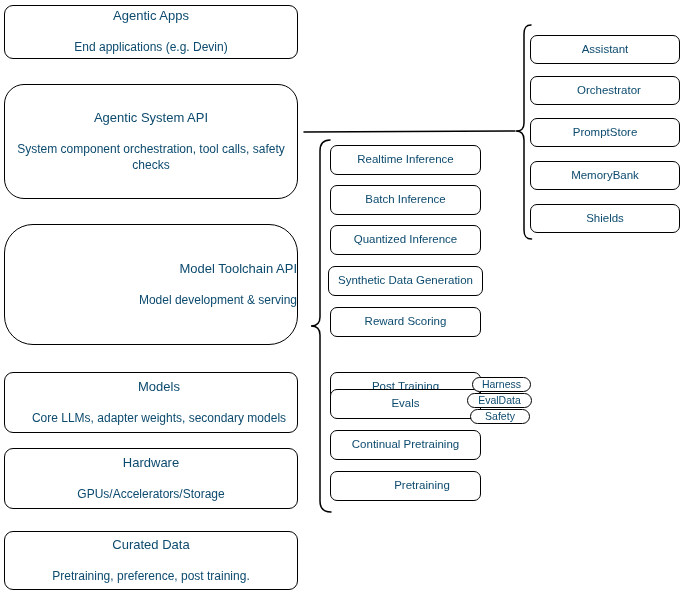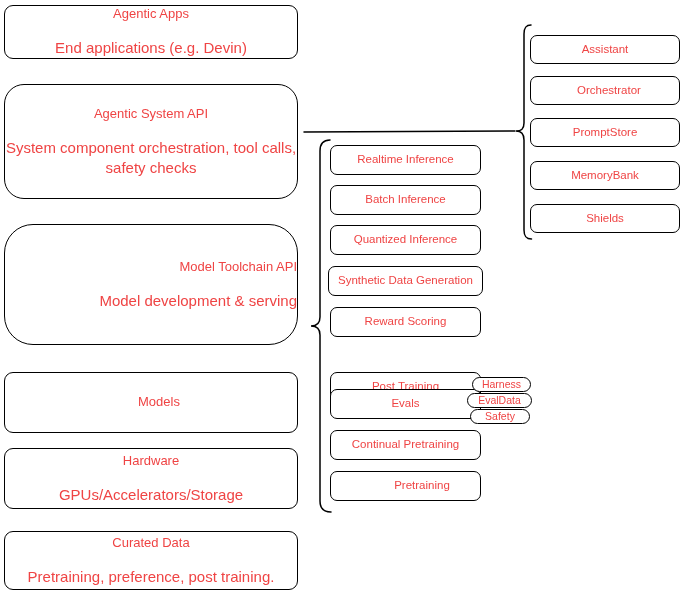--- a/index.html
+++ b/index.html
@@ -1,37 +1,37 @@
 <!DOCTYPE html>
 <html><head>
 <meta charset="utf-8">
 <style>
   html,body{margin:0;padding:0;background:#ffffff;}
   .canvas{
     position:relative;
     width:682px;height:591px;
     background:#ffffff;
     font-family:"Liberation Sans", sans-serif;
-    color:#ef4444;
+    color:#0c4a6e;
     overflow:hidden;
   }
   .layer{position:absolute;inset:0;pointer-events:none;z-index:2;}
   .node{
     position:absolute;
     box-sizing:border-box;
     background:#ffffff;
     border:1.4px solid #000;
     display:flex;flex-direction:column;
     align-items:center;justify-content:center;
     text-align:center;
     z-index:1;
   }
   .node.left{left:4px;width:294px;}
   .node .title{font-size:13px;line-height:1.25;}
-  .node .subtitle{font-size:15px;line-height:1.3;margin-top:16px;}
+  .node .subtitle{font-size:12px;line-height:1.3;margin-top:16px;}
   .node.mid{left:330px;width:151px;height:30px;border-radius:7px;}
   .node.right{left:530px;width:150px;height:29px;border-radius:7px;}
   .node .label{font-size:11.5px;line-height:1;}
   .pill{
     position:absolute;
     box-sizing:border-box;
     background:#ffffff;
     border:1.3px solid #000;
     border-radius:8px;
     display:flex;align-items:center;justify-content:center;
@@ -60,20 +60,21 @@
     <div class="subtitle">System component orchestration, tool calls, safety checks</div>
   </div>
 
   <div class="node left" style="top:224px;height:121px;border-radius:29px;align-items:flex-end;">
     <div class="title">Model Toolchain API</div>
     <div class="subtitle">Model development &amp; serving</div>
   </div>
 
   <div class="node left" style="top:372px;height:61px;border-radius:9px;padding-left:16px;">
     <div class="title">Models</div>
+    <div class="subtitle">Core LLMs, adapter weights, secondary models</div>
   </div>
 
   <div class="node left" style="top:448px;height:61px;border-radius:9px;">
     <div class="title">Hardware</div>
     <div class="subtitle">GPUs/Accelerators/Storage</div>
   </div>
 
   <div class="node left" style="top:531px;height:59px;border-radius:9px;">
     <div class="title">Curated Data</div>
     <div class="subtitle">Pretraining, preference, post training.</div>

